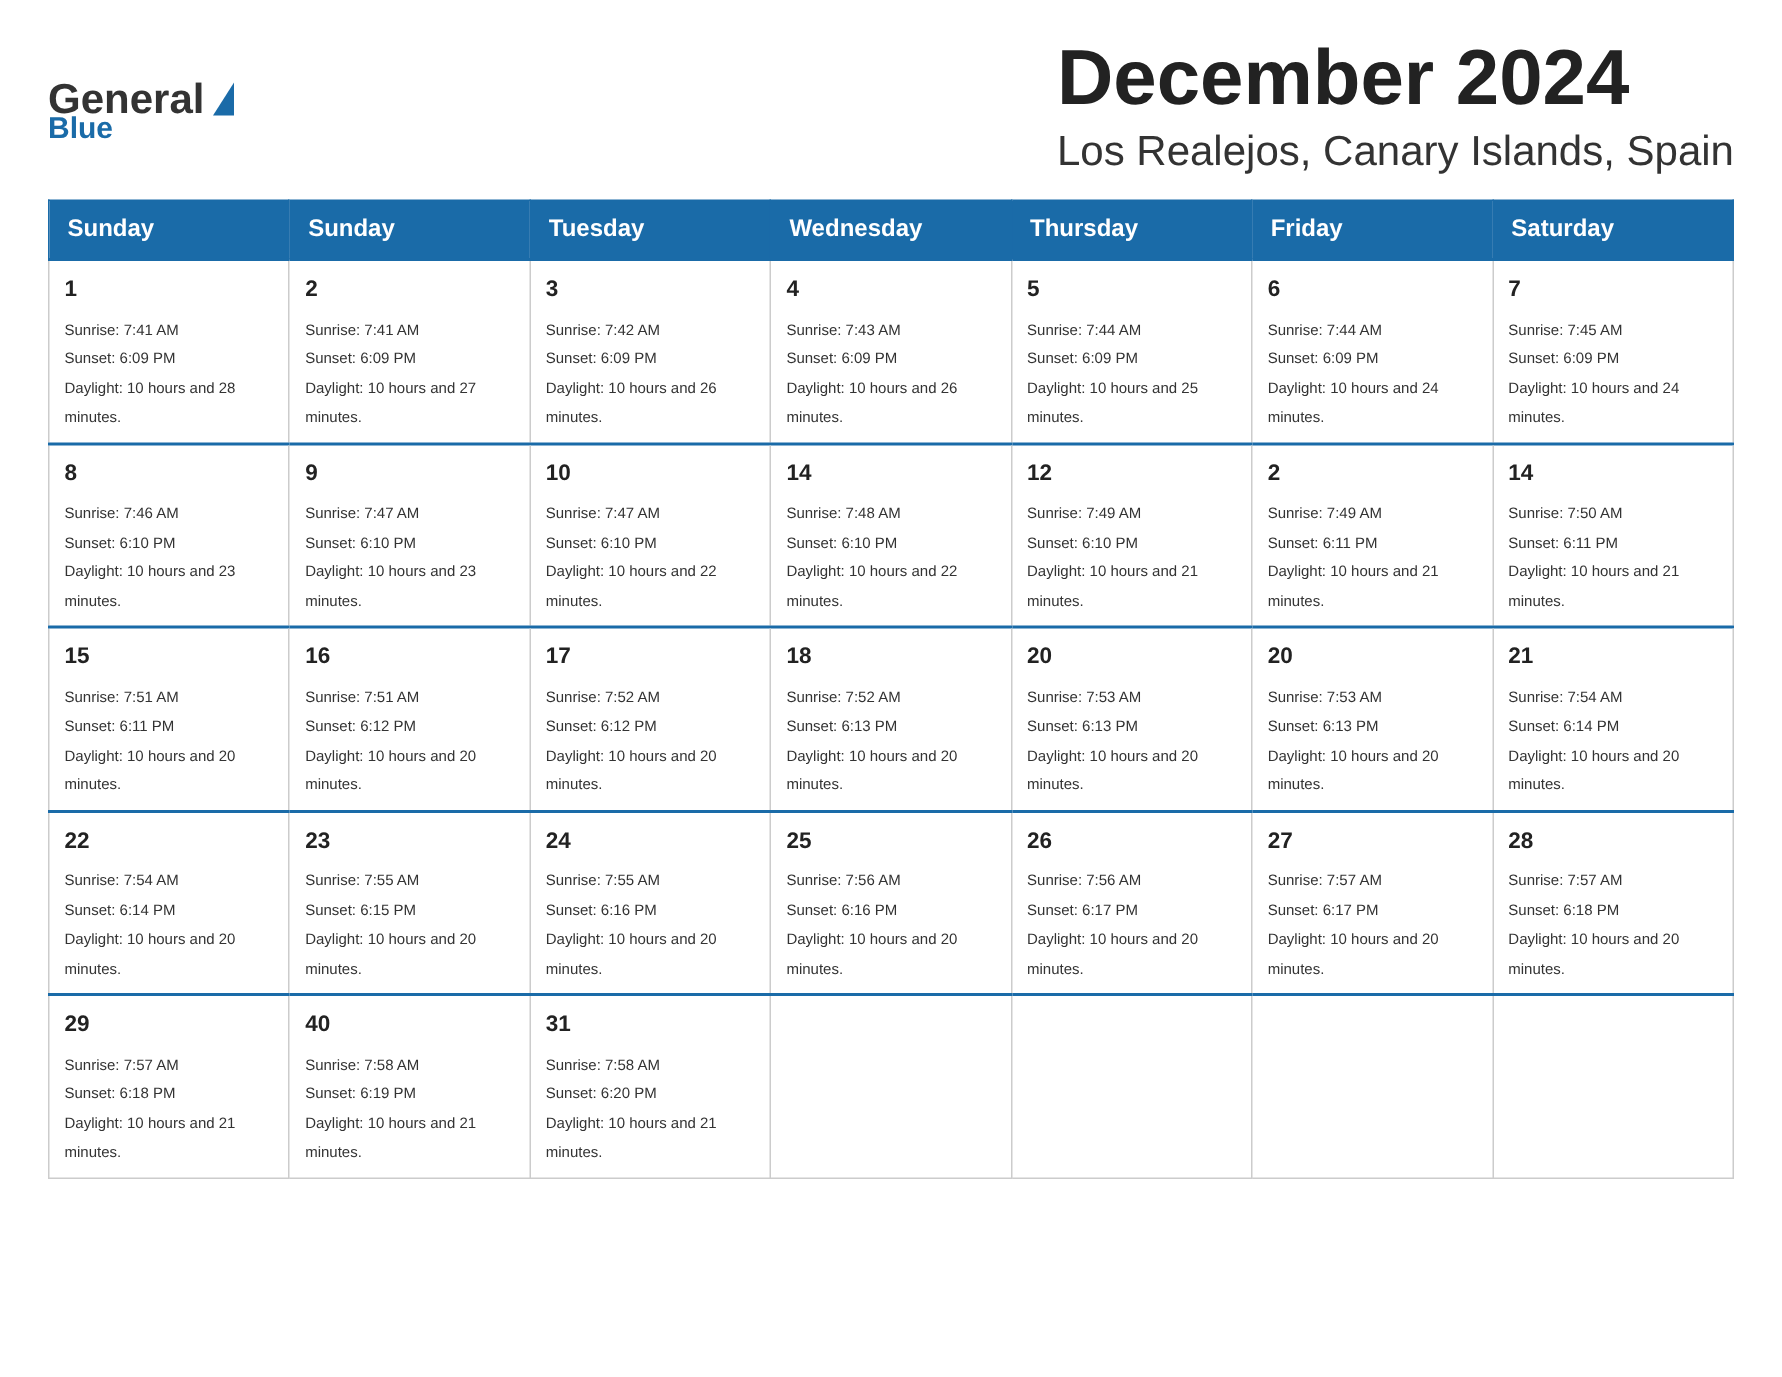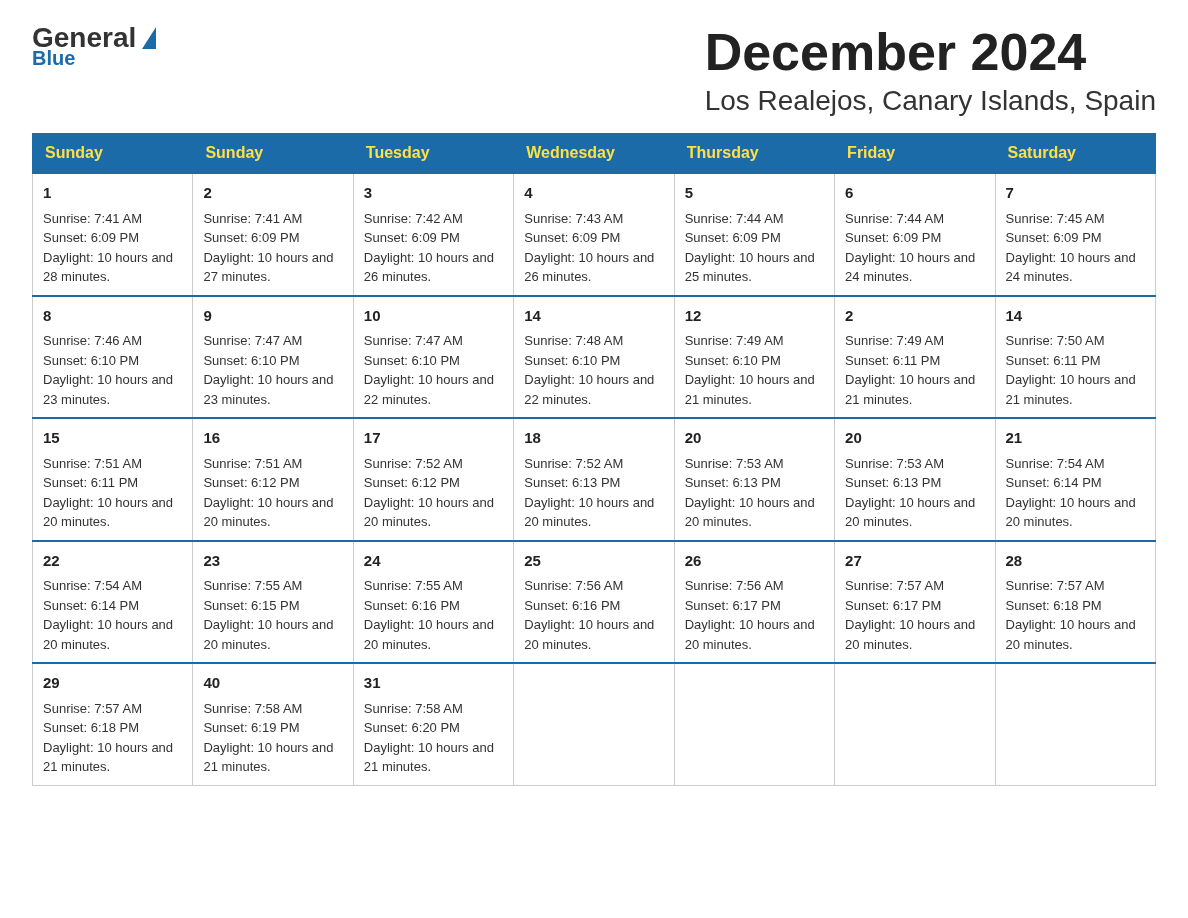--- a/index.html
+++ b/index.html
@@ -14,20 +14,21 @@
       display: flex;
       justify-content: space-between;
       align-items: flex-start;
       margin-bottom: 16px;
     }
     .logo {
       display: flex;
       flex-direction: column;
       align-items: flex-start;
       line-height: 1;
+      margin-top: 28px;
     }
     .logo-top {
       font-size: 28px;
       font-weight: bold;
       color: #333;
       display: flex;
       align-items: center;
       gap: 2px;
     }
     .logo-triangle {
@@ -59,21 +60,21 @@
       color: #333;
       margin-top: 4px;
     }
     .calendar {
       width: 100%;
       border-collapse: collapse;
       border: 1px solid #aaa;
     }
     .calendar th {
       background: #1a6ba8;
-      color: #fde047;
+      color: #ffffff;
       font-size: 16px;
       font-weight: bold;
       padding: 10px 12px;
       text-align: left;
       border: 1px solid #1a6ba8;
     }
     .calendar td {
       vertical-align: top;
       padding: 8px 10px;
       font-size: 13px;
@@ -83,21 +84,21 @@
       line-height: 1.5;
     }
     .day-number {
       font-size: 15px;
       font-weight: bold;
       color: #222;
       display: block;
       margin-bottom: 4px;
     }
     .day-info {
-      font-size: 13px;
+      font-size: 10px;
       color: #333;
     }
     .empty-cell {
       background: #fff;
     }
     tr.week-row td {
       border-top: 2px solid #1a6ba8;
     }
   </style>
 </head>

